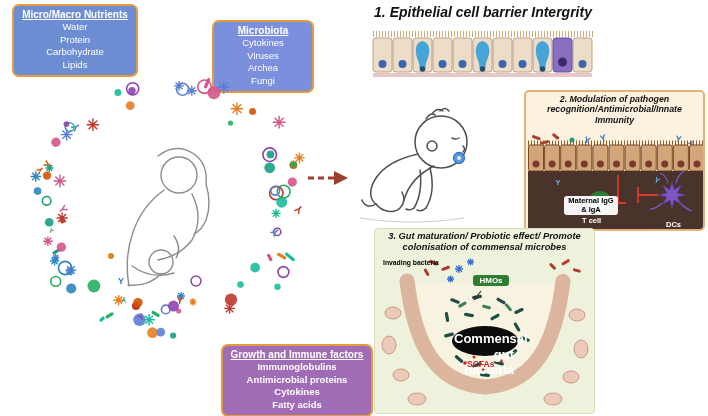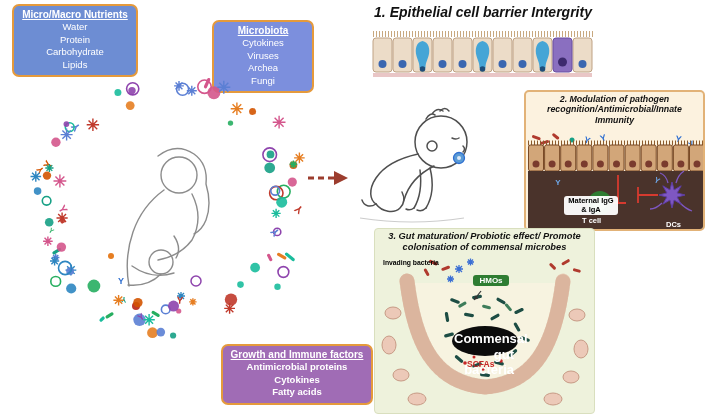--- a/index.html
+++ b/index.html
@@ -79,20 +79,21 @@
     <div class="box-title">Microbiota</div>
     <div class="box-item">Cytokines</div>
     <div class="box-item">Viruses</div>
     <div class="box-item">Archea</div>
     <div class="box-item">Fungi</div>
   </div>
 
 
   <div class="box" id="box-growth">
     <div class="box-title">Growth and Immune factors</div>
+    <div class="box-item">Immunoglobulins</div>
     <div class="box-item">Antimicrobial proteins</div>
     <div class="box-item">Cytokines</div>
     <div class="box-item">Fatty acids</div>
   </div>
 
   <svg id="ring-svg" width="304" height="300" viewBox="0 0 304 300">
     <g stroke="#8c8c8c" stroke-width="1.4" fill="none" stroke-linecap="round">
       <path d="M142,100 Q160,86 178,98 Q192,108 190,128 Q196,148 190,164 Q186,174 178,178"></path>
       <circle cx="163" cy="119" r="18"></circle>
       <path d="M148,134 Q126,150 117,176 Q108,202 113,230"></path>

